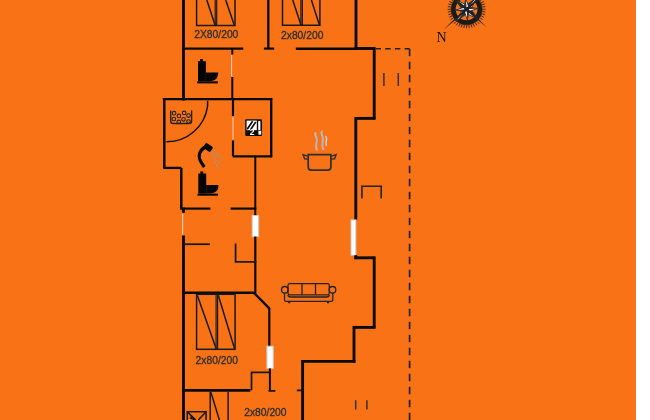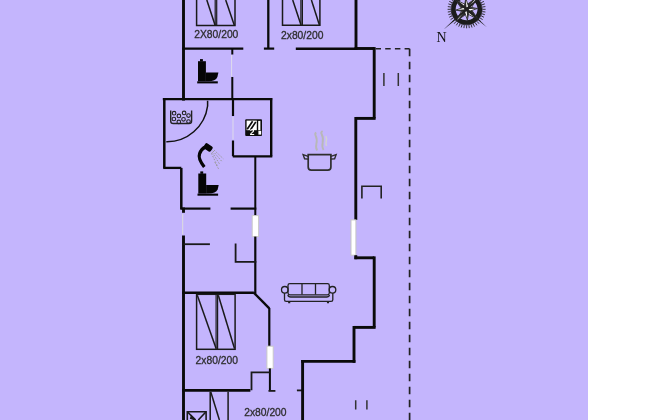--- a/index.html
+++ b/index.html
@@ -1,16 +1,16 @@
 <!DOCTYPE html>
 <html><head>
 <meta charset="utf-8">
 <style>
   html,body{margin:0;padding:0;background:#ffffff;}
-  #plan{position:relative;width:588px;height:420px;background:#c4b5fd;overflow:hidden;}
+  #plan{position:relative;width:636px;height:420px;background:#f97316;overflow:hidden;}
   svg{position:absolute;left:0;top:0;filter:blur(0.55px);}
   text{font-family:"Liberation Sans",sans-serif;}
 </style>
 </head>
 <body>
 <div id="plan">
 <svg width="650" height="420" viewBox="0 0 650 420" fill="none" stroke-linecap="butt">
 
 <rect x="185" y="0" width="82" height="47" fill="none"></rect>
 

